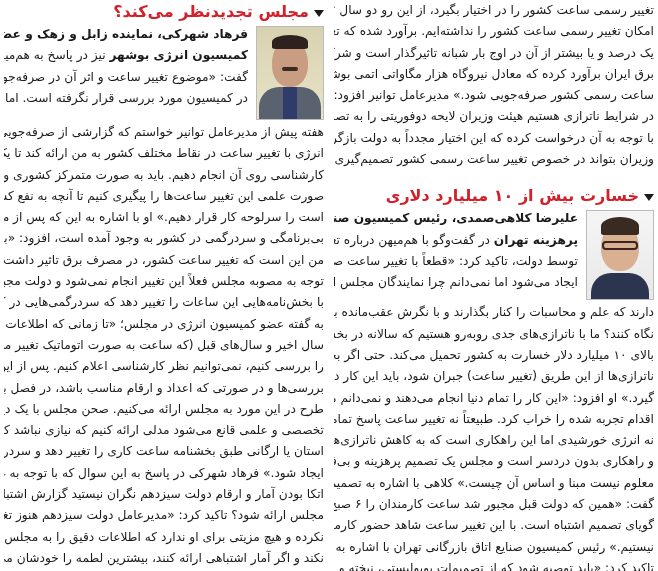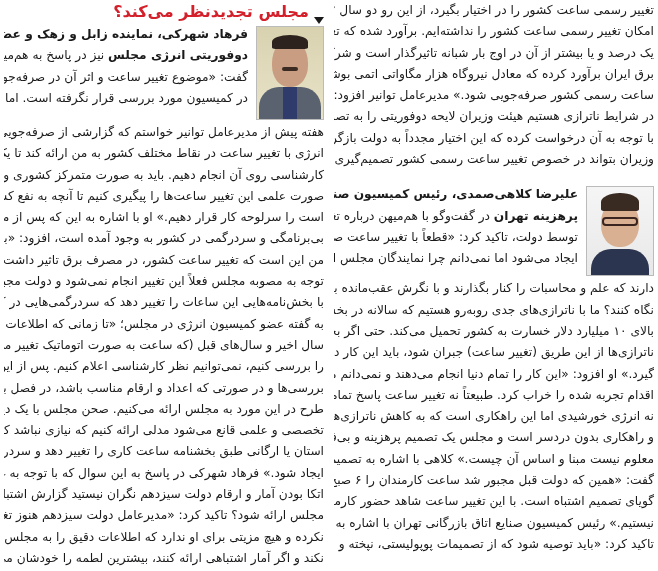--- a/index.html
+++ b/index.html
@@ -4,21 +4,21 @@
 <style>
   html, body { margin:0; padding:0; background:#ffffff; }
   body { width:658px; height:571px; overflow:hidden; position:relative;
          font-family:"DejaVu Sans", sans-serif; color:#1a1a1a; }
   .col { position:absolute; top:0; direction:rtl; text-align:justify; }
   .col-right { right:4px; width:320px; }
   .col-left { left:4px; width:320px; }
   .line { font-size:12.2px; line-height:21.3px; white-space:nowrap; overflow:hidden;
           text-align-last:justify; text-align:justify; letter-spacing:-0.2px; }
   .line.last { text-align-last:right; }
-  .headline { display:flex; align-items:flex-end; justify-content:flex-start; gap:5px;
+  .headline { display:flex; align-items:center; justify-content:flex-start; gap:5px;
               font-weight:bold; color:#d3202a; font-size:16px; height:24px; line-height:24px;
               direction:rtl; }
   .tri { width:0; height:0; border-left:5px solid transparent; border-right:5px solid transparent;
          border-top:7px solid #1a1a1a; display:inline-block; margin-top:2px; }
   .bold { font-weight:bold; }
   .photo { float:right; margin:2px 0 2px 8px; border:1px solid #bbb; position:relative; overflow:hidden; }
   .photo-a { width:66px; height:92px; background:linear-gradient(#d9d2b0,#e9e3c9); }
   .photo-b { width:66px; height:88px; background:linear-gradient(#f5f5f5,#e8e8e8); }
   .face { position:absolute; border-radius:50% 50% 45% 45%; }
   .gap { height:14px; }
@@ -31,20 +31,24 @@
       <div class="line">تغییر رسمی ساعت کشور را در اختیار بگیرد، از این رو دو سال ۱۴۰۲ و ۱۴۰۳</div>
       <div class="line">امکان تغییر رسمی ساعت کشور را نداشته‌ایم. برآورد شده که تغییر ساعت حدود</div>
       <div class="line">یک درصد و یا بیشتر از آن در اوج بار شبانه تاثیرگذار است و شرکت مدیریت شبکه</div>
       <div class="line">برق ایران برآورد کرده که معادل نیروگاه هزار مگاواتی اتمی بوشهر از محل تغییر</div>
       <div class="line">ساعت رسمی کشور صرفه‌جویی شود.» مدیرعامل توانیر افزود: «با توجه به اینکه</div>
       <div class="line">در شرایط ناترازی هستیم هیئت وزیران لایحه دوفوریتی را به تصویب رساند که</div>
       <div class="line">با توجه به آن درخواست کرده که این اختیار مجدداً به دولت بازگردد تا هیئت</div>
       <div class="line last">وزیران بتواند در خصوص تغییر ساعت رسمی کشور تصمیم‌گیری کند.»</div>
     </div>
   <div class="gap"></div>
+  <div class="headline">
+    <span class="tri"></span>
+    <span>خسارت بیش از ۱۰ میلیارد دلاری</span>
+  </div>
   <div>
     <div class="photo photo-b">
       <div class="face" style="left:14px;top:12px;width:38px;height:48px;background:#d9b092;"></div>
       <div class="face" style="left:14px;top:6px;width:38px;height:18px;background:#3a2b22;border-radius:50% 50% 10% 10%;"></div>
       <div style="position:absolute;left:15px;top:30px;width:36px;height:9px;border:2px solid #3a2520;border-radius:4px;box-sizing:border-box;"></div>
       <div style="position:absolute;left:4px;top:62px;width:58px;height:30px;background:#2b3550;border-radius:20px 20px 0 0;"></div>
     </div>
     <div class="line"><span class="bold">علیرضا کلاهی‌صمدی، رئیس کمیسیون صنایع اتاق</span></div>
     <div class="line"><span class="bold">پرهزینه تهران</span><span> در گفت‌وگو با هم‌میهن درباره تغییر ساعت</span></div>
     <div id="r-photo">
@@ -76,21 +80,21 @@
   </div>
   <div>
     <div class="photo photo-a">
       <div class="face" style="left:15px;top:12px;width:36px;height:48px;background:#c99d82;"></div>
       <div class="face" style="left:15px;top:8px;width:36px;height:14px;background:#2d221d;border-radius:50% 50% 10% 10%;"></div>
       <div style="position:absolute;left:25px;top:40px;width:16px;height:4px;background:#3a2a22;border-radius:2px;"></div>
       <div style="position:absolute;left:2px;top:60px;width:62px;height:32px;background:#5a6270;border-radius:20px 20px 0 0;"></div>
       <div style="position:absolute;left:26px;top:60px;width:14px;height:32px;background:#2f3c6b;"></div>
     </div>
     <div class="line"><span class="bold">فرهاد شهرکی، نماینده زابل و زهک و عضو</span></div>
-    <div class="line"><span class="bold">دوفوریتی انرژی مجلس</span><span> نیز در پاسخ به هم‌میهن</span></div>
+    <div class="line"><span class="bold">کمیسیون انرژی بوشهر</span><span> نیز در پاسخ به هم‌میهن</span></div>
     <div id="l-photo">
         <div class="line">گفت: «موضوع تغییر ساعت و اثر آن در صرفه‌جویی</div>
         <div class="line">در کمیسیون مورد بررسی قرار نگرفته است. اما دو</div>
       </div>
     <div id="l-body" style="clear:both;">
         <div class="line">هفته پیش از مدیرعامل توانیر خواستم که گزارشی از صرفه‌جویی در</div>
         <div class="line">انرژی با تغییر ساعت در نقاط مختلف کشور به من ارائه کند تا یک کار</div>
         <div class="line">کارشناسی روی آن انجام دهیم. باید به صورت متمرکز کشوری و به</div>
         <div class="line">صورت علمی این تغییر ساعت‌ها را پیگیری کنیم تا آنچه به نفع کشور</div>
         <div class="line">است را سرلوحه کار قرار دهیم.» او با اشاره به این که پس از مصوبه مجلس</div>

